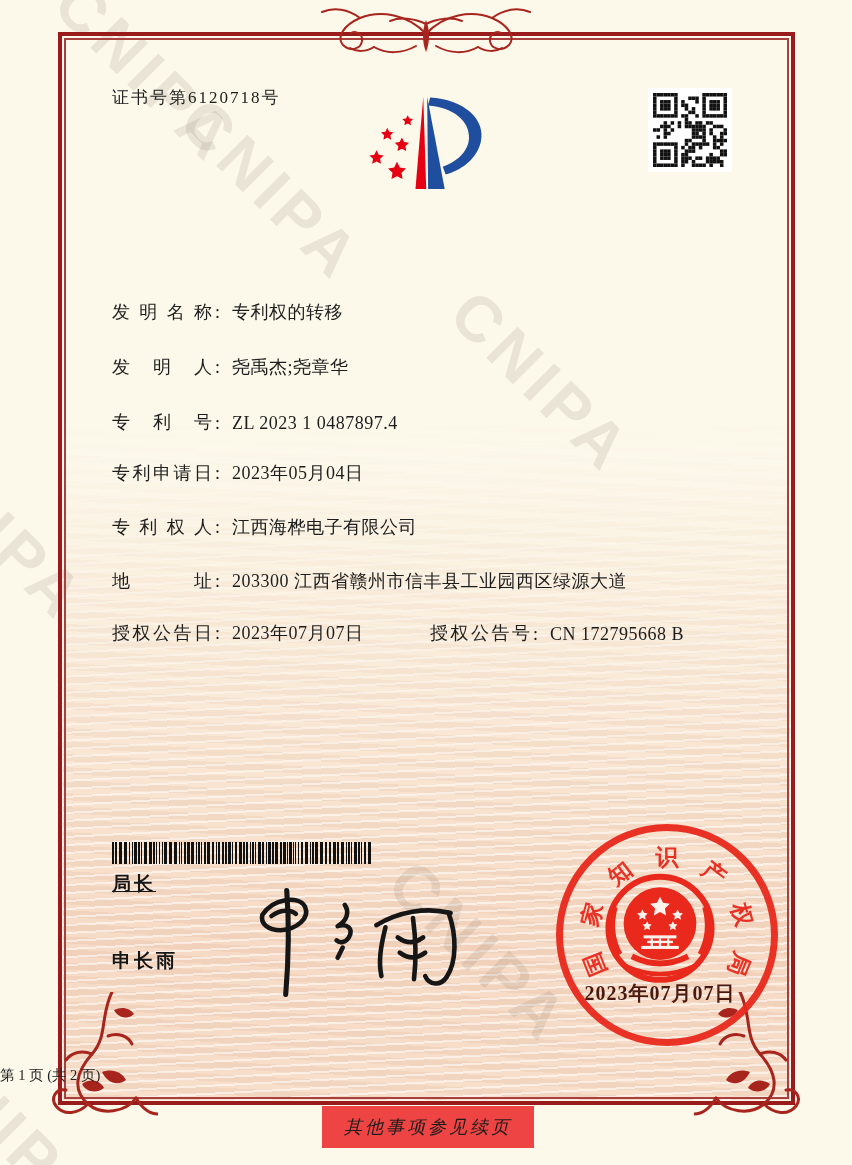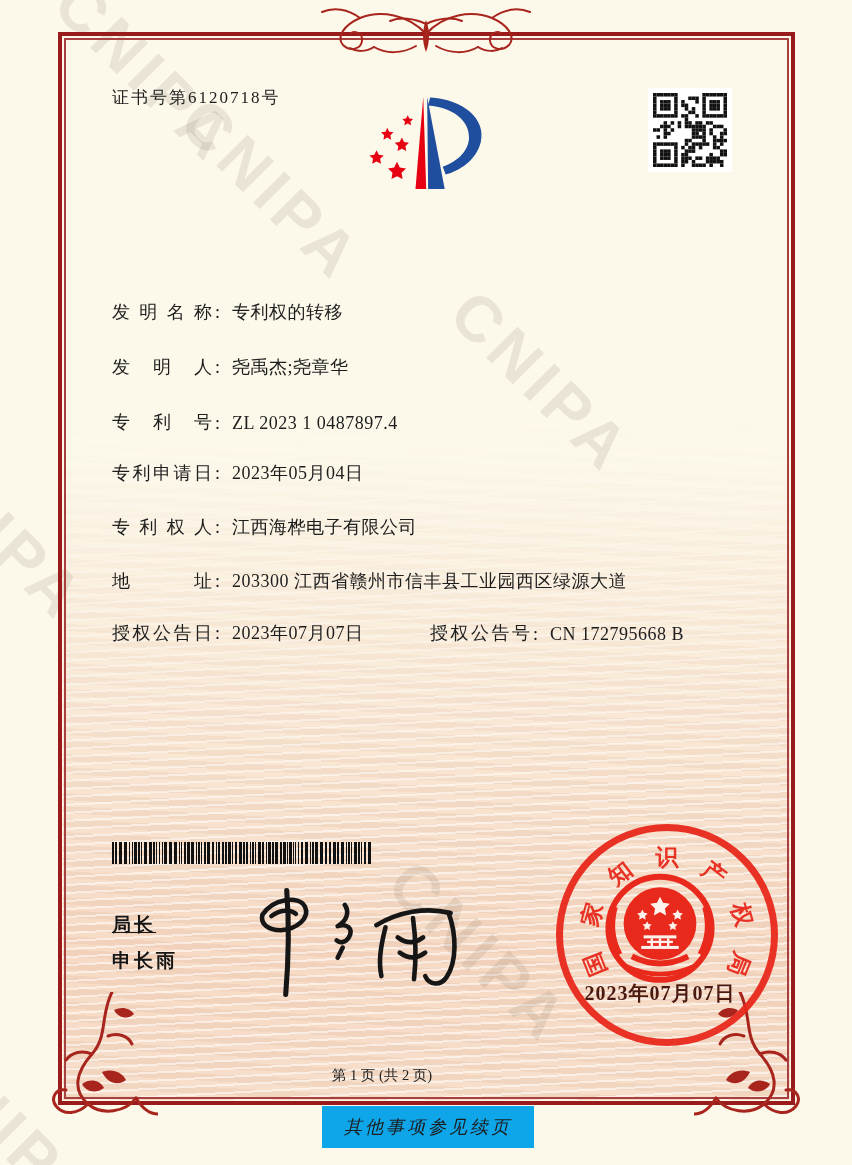--- a/index.html
+++ b/index.html
@@ -95,26 +95,26 @@
     font-family:"Liberation Sans","DejaVu Sans",sans-serif;
     font-weight:bold; font-size:23px; color:#e8291c; text-align:center; line-height:26px;
   }
   .emblem{ position:absolute; left:601px; top:872px; width:118px; height:122px; z-index:6; }
   .seal-date{
     position:absolute; left:560px; top:980px; width:200px; text-align:center;
     font-size:20px; font-weight:bold; letter-spacing:1px; color:#4a1a12; z-index:7;
   }
   
   .page-info{
-    position:absolute; left:0; top:1066px; width:764px; text-align:center;
+    position:absolute; left:0; top:1066px; width:764px; 
     font-size:14.5px; color:#222;
   }
   .cont-box{
     position:absolute; left:322px; top:1106px; width:212px; padding:9px 0;
-    background:#0ea5e9; text-align:center; z-index:4;
+    background:#ef4444; text-align:center; z-index:4;
     font-size:18px; font-style:italic; letter-spacing:3px; color:#1c1c1c;
   }
 </style>
 </head>
 <body>
 
 <div class="page">
 
   <div class="inner-bg"></div>
   <div class="waves"></div>
@@ -626,21 +626,21 @@
       <span style="width: 2px;"></span>
       <i style="width: 1px;"></i>
       <span style="width: 1px;"></span>
       <i style="width: 2px;"></i>
       <span style="width: 2px;"></span>
       <i style="width: 2px;"></i>
       <span style="width: 3px;"></span>
       <i style="width: 1px;"></i>
     </div>
 
-  <div class="signer" style="top:912px;text-decoration:underline;">局长</div>
+  <div class="signer" style="top:871px;text-decoration:underline;">局长</div>
   <div class="signer" style="top:948px;">申长雨</div>
 
   <svg class="signature" viewBox="0 0 220 115">
     <g stroke="#161616" fill="none" stroke-width="4.5" stroke-linecap="round" stroke-linejoin="round">
       <path d="M16,30 C26,14 52,10 58,22 C63,33 50,44 34,45 C22,45 14,39 16,30 Z"></path>
       <path d="M25,31 C33,25 44,24 49,29"></path>
       <path d="M40,6 C42,32 42,72 39,108" stroke-width="5"></path>
       <path d="M97,20 C102,27 99,36 90,41 C99,38 106,43 101,52 C98,57 92,58 89,55"></path>
       <path d="M95,62 L90,72"></path>
       <path d="M128,40 C150,27 176,22 201,28"></path>

